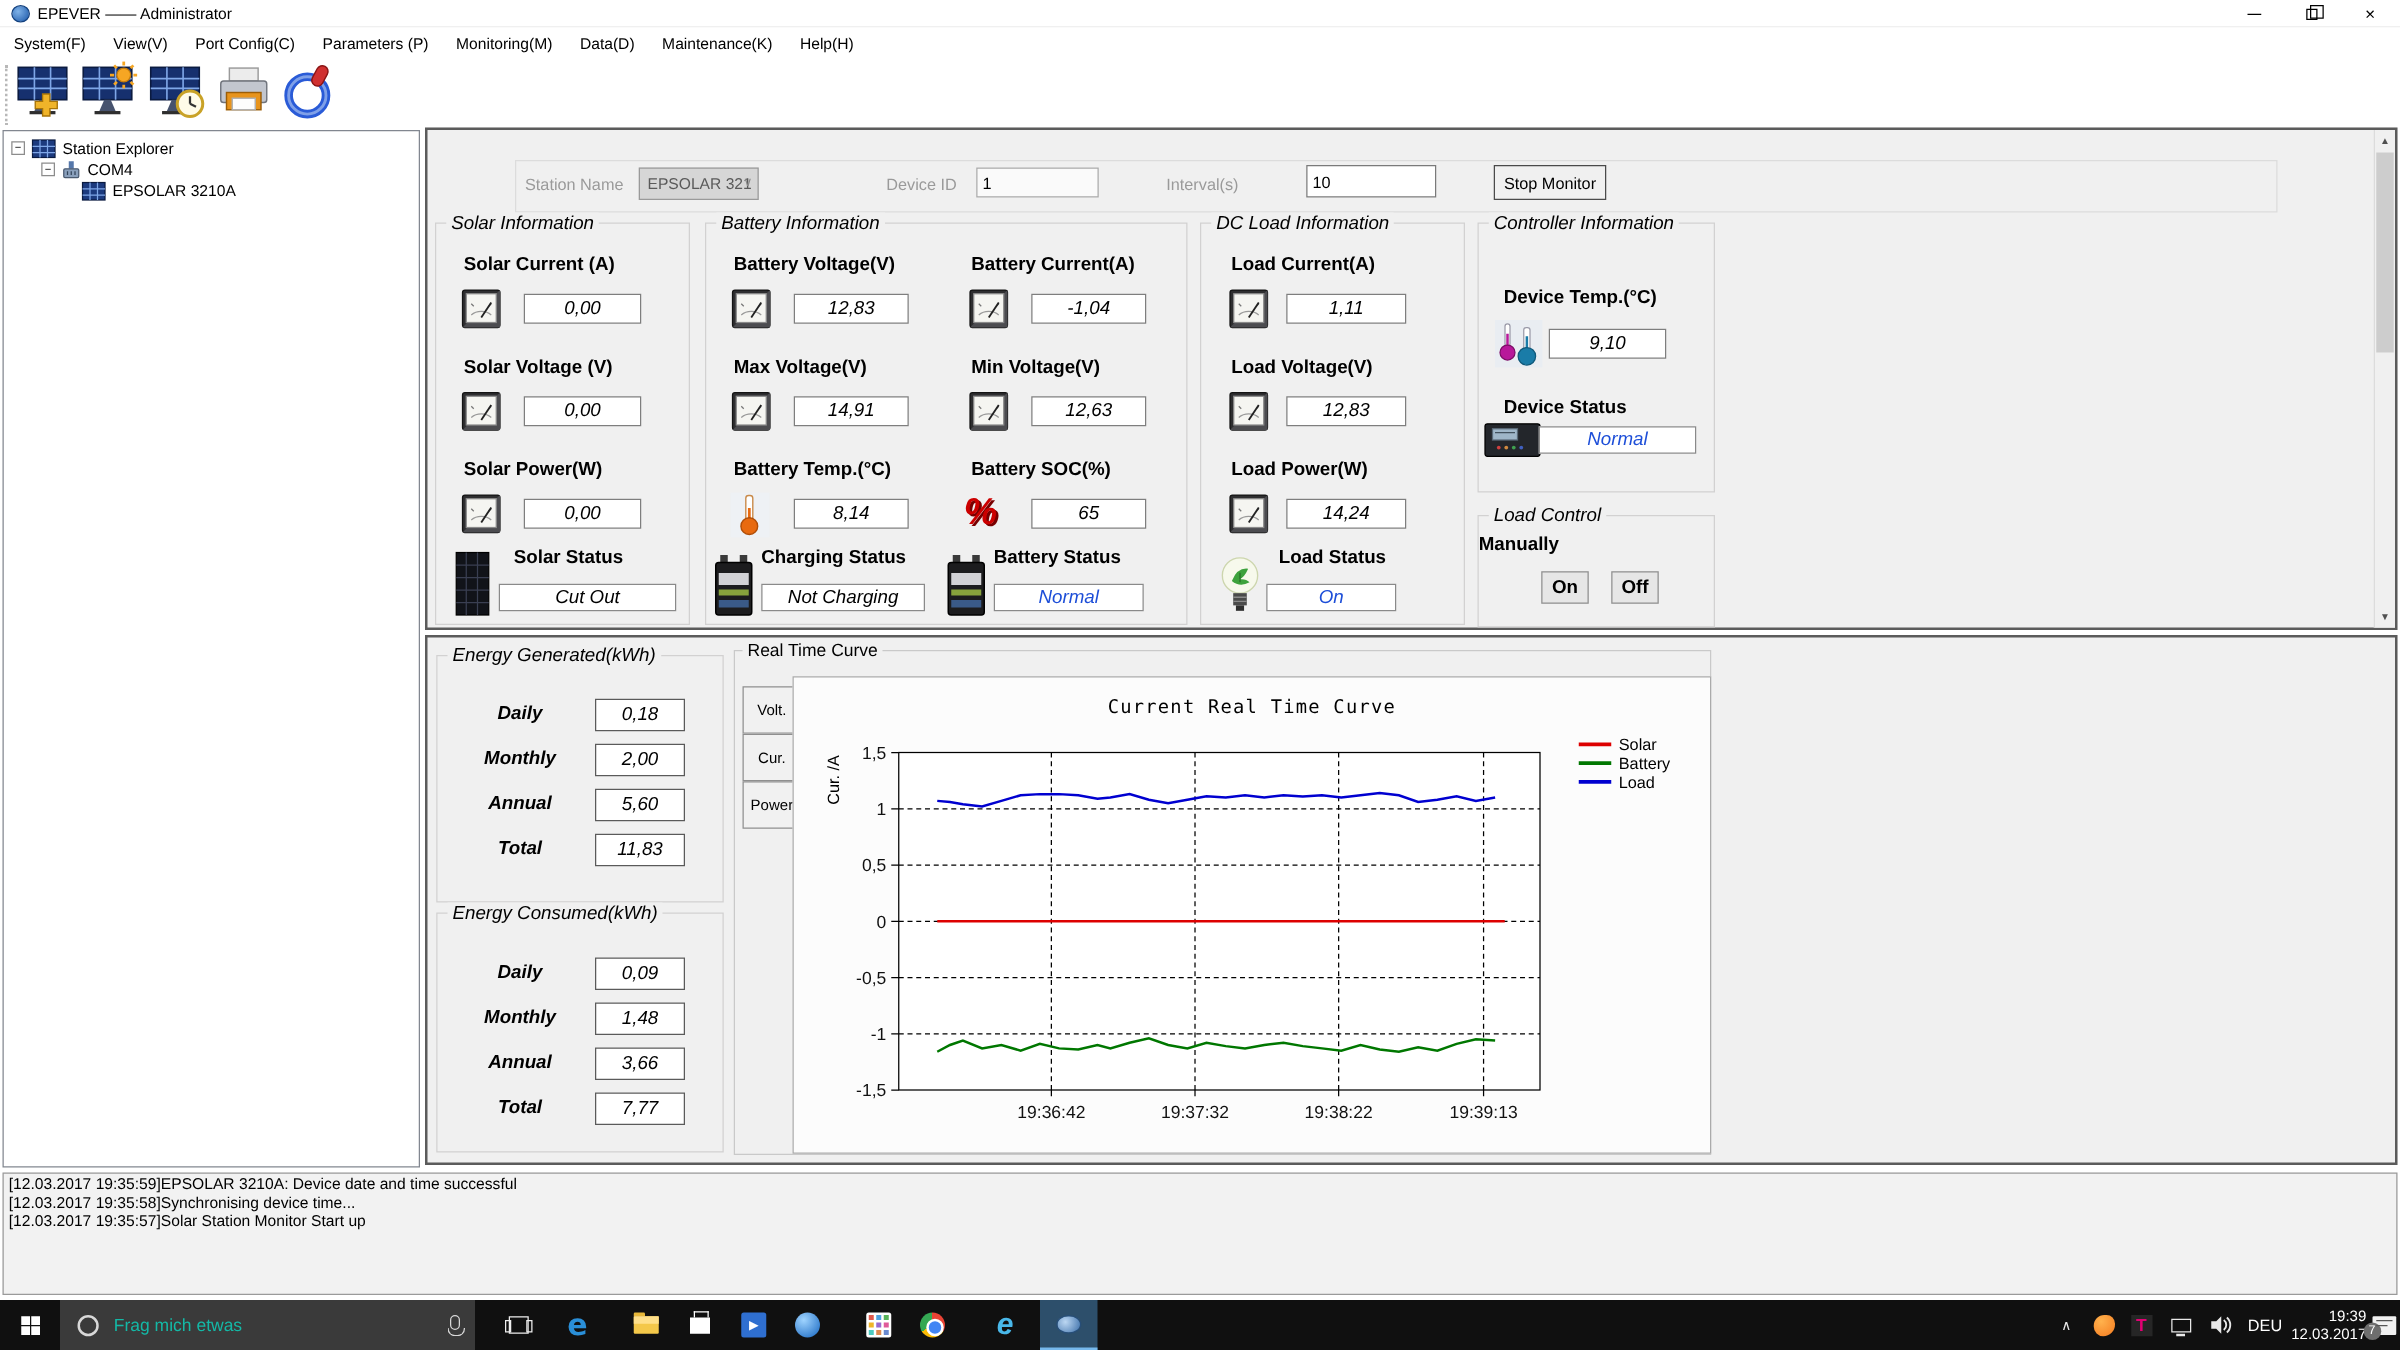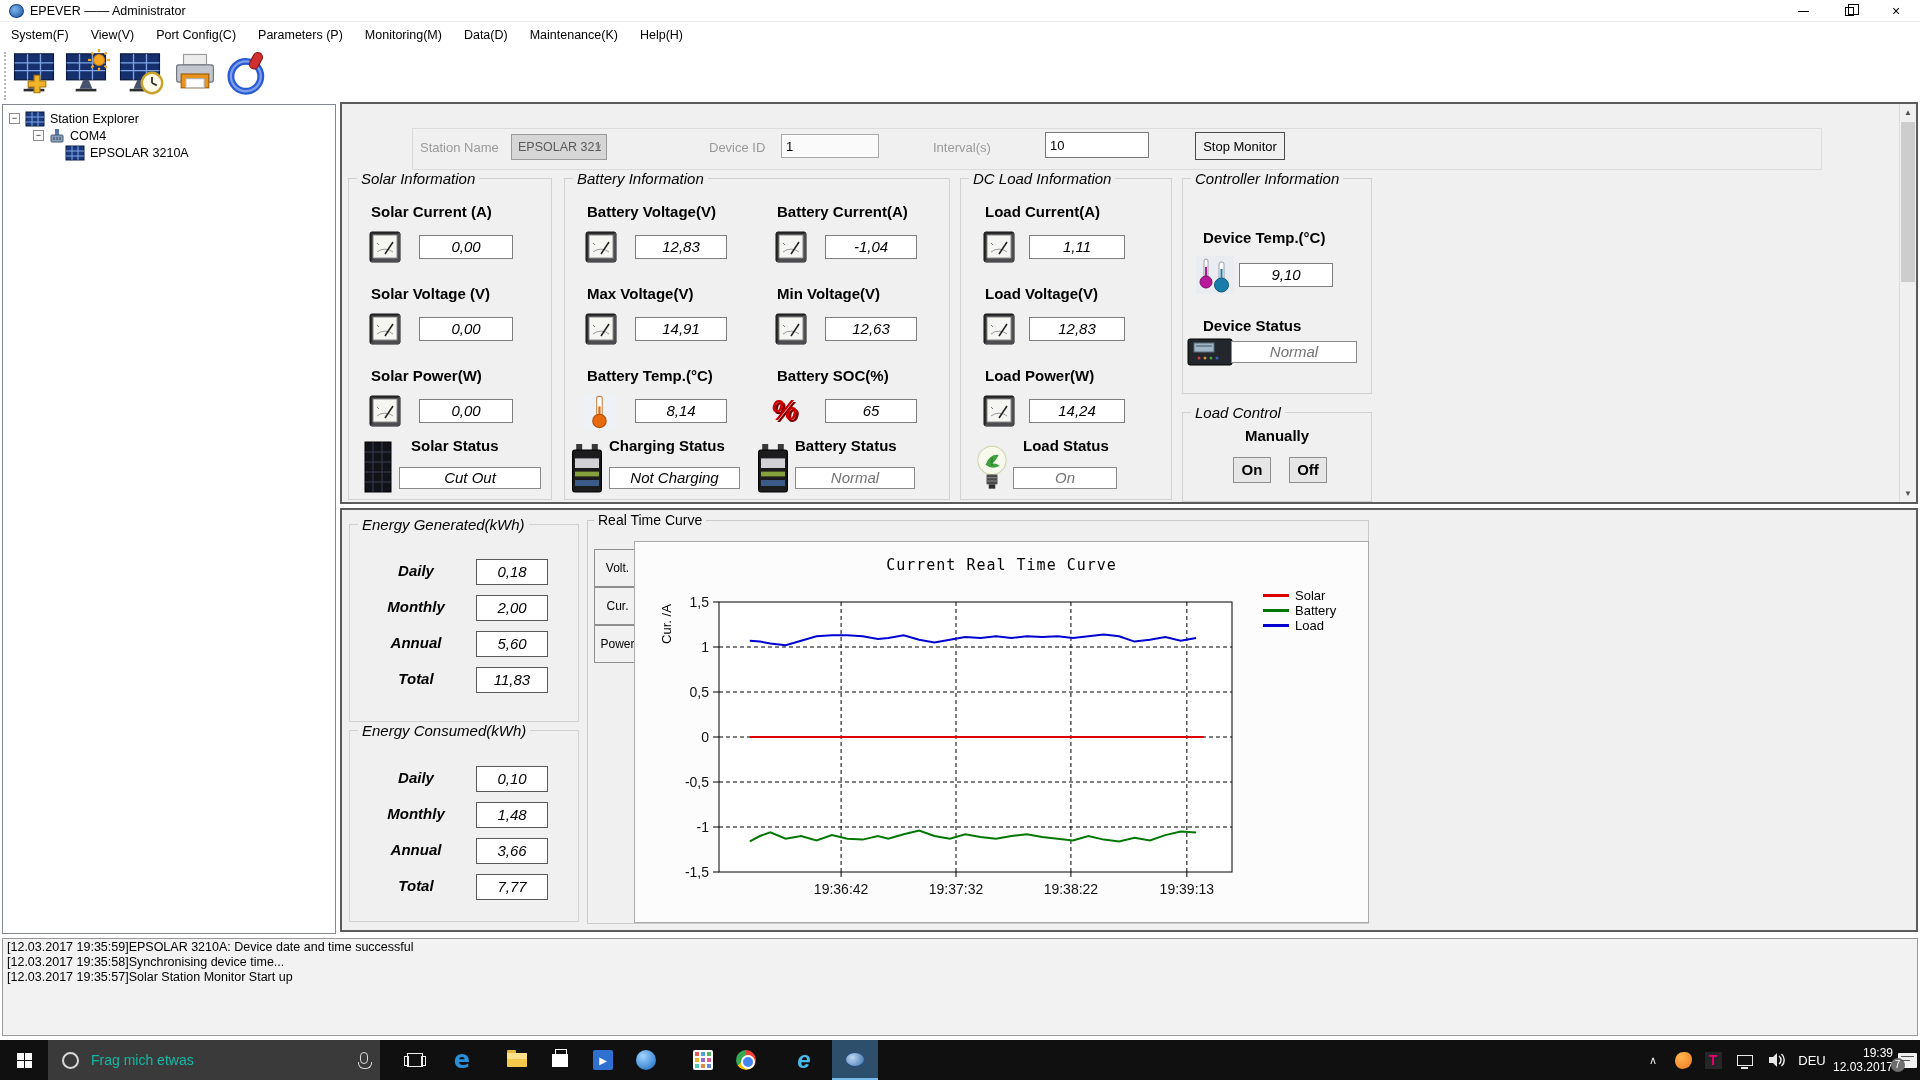--- a/index.html
+++ b/index.html
@@ -25,21 +25,21 @@
 .tree-row{position:absolute;height:17px;display:flex;align-items:center;gap:5px;white-space:nowrap}
 .expander{width:11px;height:11px;border:1px solid #8c8c8c;background:#fff;display:flex;align-items:center;justify-content:center;font-size:9px;line-height:9px;color:#000}
 
 .main-panel{position:absolute;background:#f0f0f0;border:2px solid #5b5b5b}
 .group{position:absolute;border:1px solid #d2d1d1}
 .gtitle{position:absolute;top:-9px;left:8px;background:#f0f0f0;padding:0 4px;font-size:15px;font-style:italic;white-space:nowrap}
 .gtitle-plain{position:absolute;top:-9px;left:6px;background:#f0f0f0;padding:0 4px;font-size:14px;white-space:nowrap}
 .flabel{position:absolute;font-size:15px;font-weight:bold;white-space:nowrap}
 .vbox{position:absolute;background:#fff;border:1px solid #7e7e7e;font-style:italic;font-size:15px;text-align:center;line-height:22px;height:24px}
 .sbox{position:absolute;background:#fff;border:1px solid #8a8a8a;font-style:italic;font-size:15px;text-align:center;line-height:20px;height:22px}
-.ok{color:#737373}
+.ok{color:#1d4ed8}
 .icon-slot{position:absolute}
 .soc-icon{position:absolute;font-size:30px;font-weight:bold;font-style:italic;color:#c00;text-shadow:2px 2px 0 #700;line-height:30px}
 .ctl-btn{position:absolute;background:#e6e6e6;border:1px solid #8f8f8f;font-size:15px;font-weight:bold;text-align:center;line-height:24px}
 
 .form-frame{position:absolute;border:1px solid #dcdcdc}
 .dimlabel{position:absolute;font-size:13px;color:#9a9a9a;white-space:nowrap}
 .combo{position:absolute;background:#d6d6d6;border:1px solid #9a9a9a;font-size:12.5px;color:#5a5a5a;line-height:24px;padding-left:6px}
 .combo-chev{position:absolute;right:4px;top:0;font-size:10px;color:#8a8a8a}
 .tinput{position:absolute;border:1px solid #a9a9a9;background:#fafafa;font-size:13px;padding-left:4px;font-family:"Liberation Sans",sans-serif}
 .push-btn{position:absolute;background:#f0f0f0;border:1px solid #4a4a4a;font-size:13px;text-align:center}
@@ -430,21 +430,21 @@
       <span class="vbox" style="left:56px;top:84px;width:94px">9,10</span>
       <span class="flabel" style="left:20px;top:138px">Device Status</span>
       <svg class="icon-slot" style="left:4px;top:158px" width="46" height="30" viewBox="0 0 46 30">
           <use href="#sym-controller"></use>
         </svg>
       <span class="sbox ok" style="left:48px;top:162px;width:126px">Normal</span>
     </div>
 
     <div class="group" style="left:840px;top:308px;width:190px;height:90px">
       <span class="gtitle">Load Control</span>
-      <span class="flabel" style="left:0;top:14px;width:100%;text-align:center">Manually</span>
+      <span class="flabel" style="left:0;top:14px;width:100%;">Manually</span>
       <button class="ctl-btn" style="left:50px;top:44px;width:38px;height:26px">On</button>
       <button class="ctl-btn" style="left:106px;top:44px;width:38px;height:26px">Off</button>
     </div>
 
     <div class="sb" style="left:1557px;top:0;height:398px">
       <div class="sb-btn" style="top:0">
           <span>▲</span>
         </div>
       <div class="sb-thumb" style="top:18px;height:160px"></div>
       <div class="sb-btn" style="bottom:0;top:auto">
@@ -463,21 +463,21 @@
       <span class="e-value" style="left:126px;top:70px">2,00</span>
       <span class="e-label" style="left:18px;top:109px">Annual</span>
       <span class="e-value" style="left:126px;top:106px">5,60</span>
       <span class="e-label" style="left:18px;top:145px">Total</span>
       <span class="e-value" style="left:126px;top:142px">11,83</span>
     </div>
 
     <div class="group" style="left:7px;top:220px;width:230px;height:192px">
       <span class="gtitle">Energy Consumed(kWh)</span>
       <span class="e-label" style="left:18px;top:38px">Daily</span>
-      <span class="e-value" style="left:126px;top:35px">0,10</span>
+      <span class="e-value" style="left:126px;top:35px">0,09</span>
       <span class="e-label" style="left:18px;top:74px">Monthly</span>
       <span class="e-value" style="left:126px;top:71px">1,48</span>
       <span class="e-label" style="left:18px;top:110px">Annual</span>
       <span class="e-value" style="left:126px;top:107px">3,66</span>
       <span class="e-label" style="left:18px;top:146px">Total</span>
       <span class="e-value" style="left:126px;top:143px">7,77</span>
     </div>
 
     <div class="group" style="left:245px;top:10px;width:782px;height:404px;border-color:#c9c9c9">
       <span class="gtitle-plain">Real Time Curve</span>

